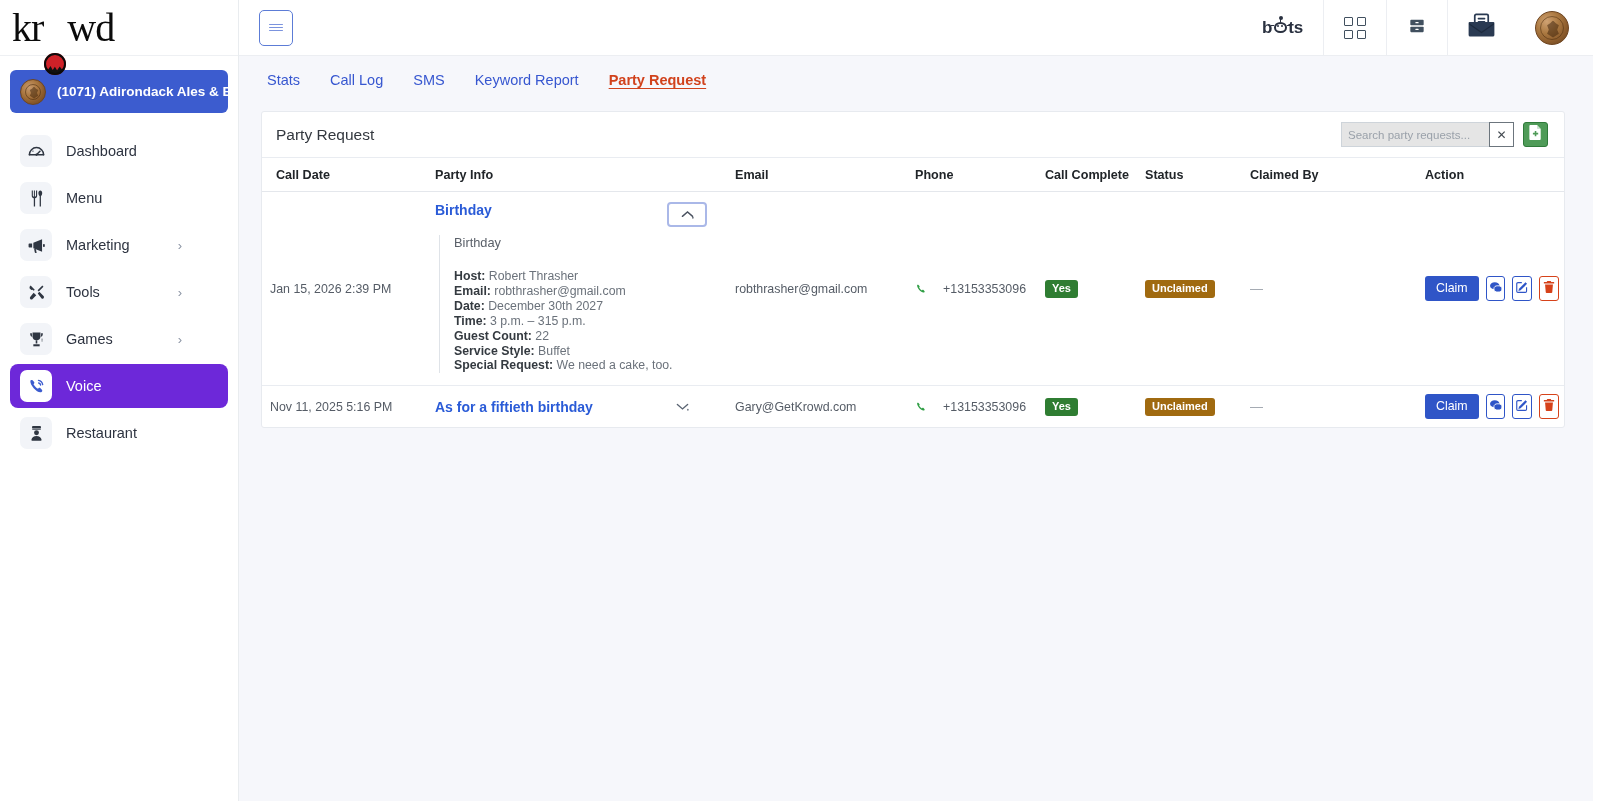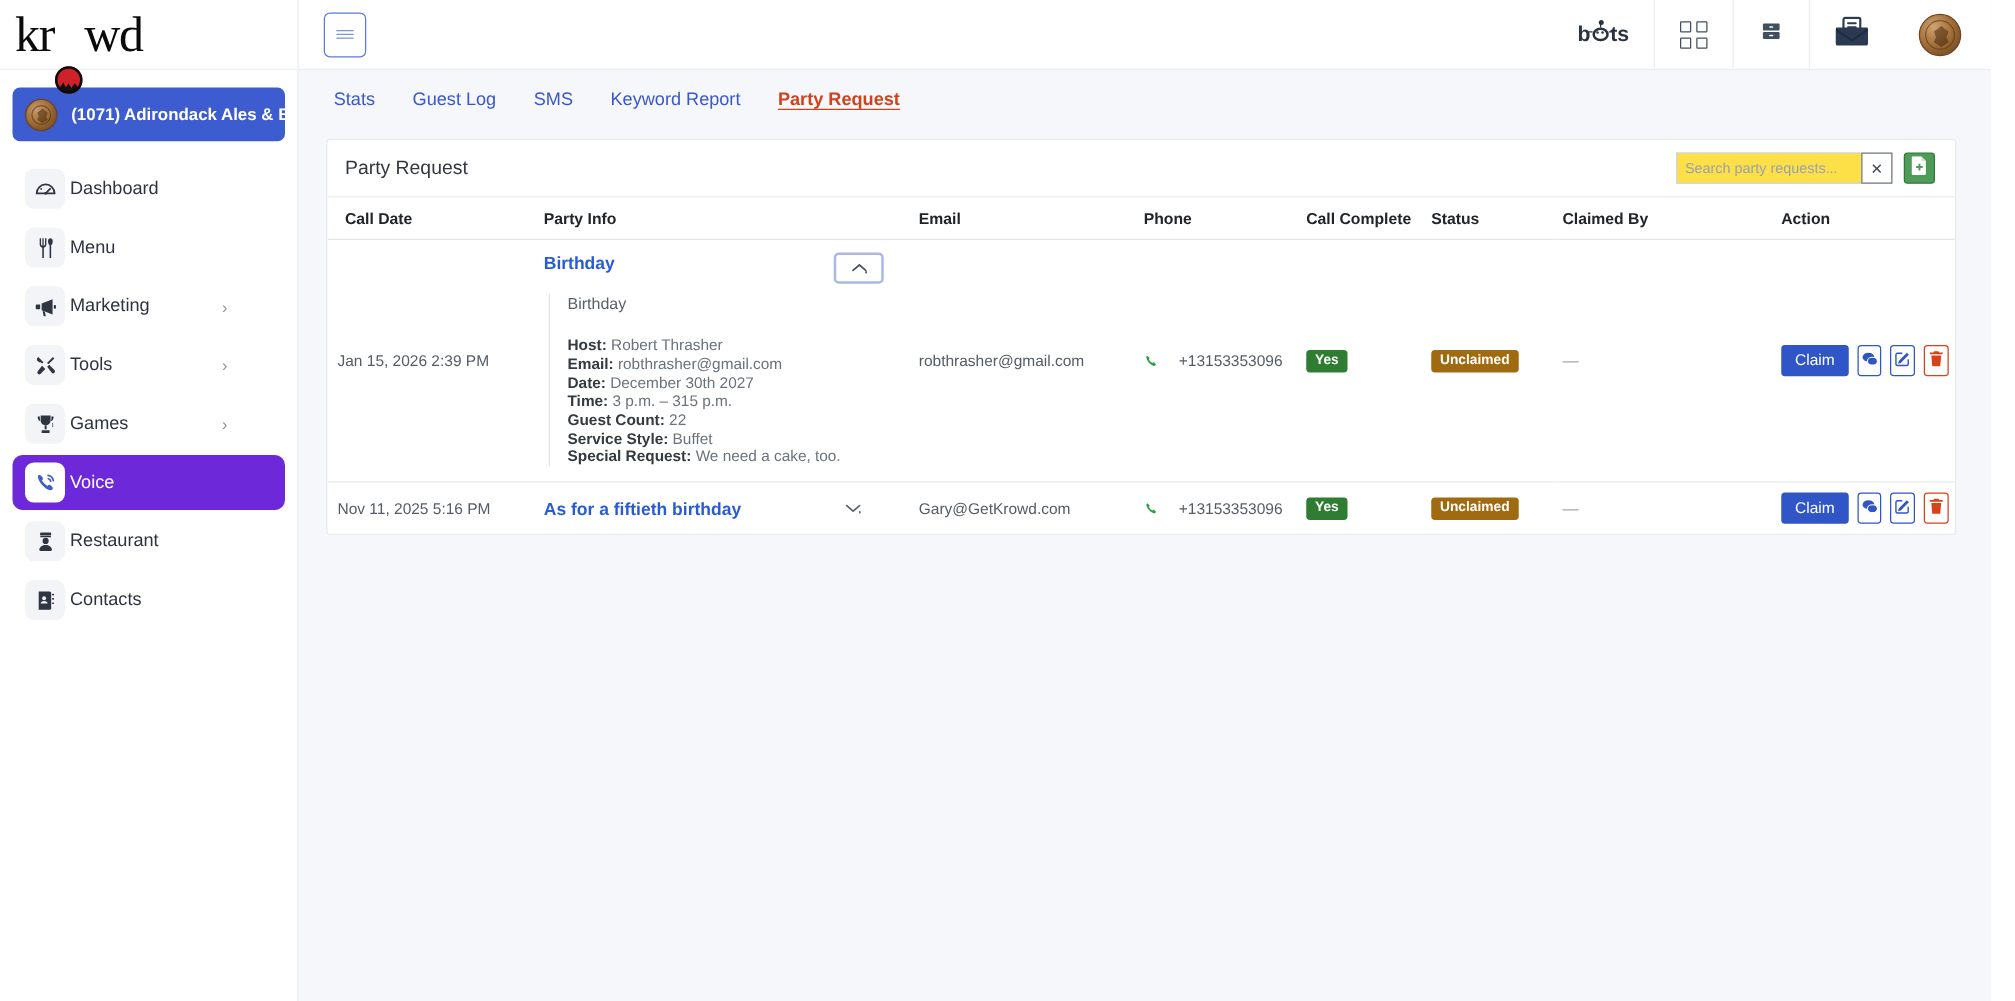--- a/index.html
+++ b/index.html
@@ -112,21 +112,21 @@
   .nav-item.active { background: #6d28d9; }
   .nav-ico {
     width: 32px; height: 32px; min-width: 32px;
     border-radius: 7px;
     background: #f2f4f8;
     display: flex; align-items: center; justify-content: center;
     color: #2f3642;
   }
   .nav-item.active .nav-ico { background: #ffffff; color: #3c5ccf; }
   .nav-label {
-    margin-left: 4px;
+    margin-left: 14px;
     font-size: 14.5px;
     color: #2d3340;
     white-space: nowrap;
   }
   .nav-item.active .nav-label { color: #fff; font-weight: 500; }
   .nav-caret {
     position: absolute; right: 46px;
     color: #8a93a3; font-size: 13px; line-height: 1;
   }
 
@@ -261,21 +261,21 @@
   }
   .card-title { font-size: 15.5px; color: #33383f; }
   .card-head-right { margin-left: auto; display: flex; align-items: center; }
   .search-wrap { display: flex; align-items: stretch; }
   .search-input {
     width: 148px; height: 25px;
     border: 1px solid #ced4da; border-right: none;
     font-size: 11.5px; color: #6c757d;
     padding: 0 6px;
     outline: none;
-    background: #fde047;
+    background: #e5e5e5;
     font-family: "Liberation Sans", sans-serif;
   }
   .search-input::placeholder { color: #9aa1aa; }
   .search-clear {
     width: 25px; height: 25px;
     border: 1px solid #6c757d;
     background: #fff;
     display: flex; align-items: center; justify-content: center;
     font-size: 12px; color: #41484f; cursor: pointer;
     line-height: 1;
@@ -487,33 +487,20 @@
           <svg width="19" height="19" viewBox="0 0 24 24" fill="currentColor">
             <path d="M6.6 5.6h10.8v1.6H6.6z"></path>
             <path d="M7.4 2.6h9.2c.6 0 1 .4 1 1v1.4H6.4V3.6c0-.6.4-1 1-1z"></path>
             <circle cx="12" cy="11" r="3.1"></circle>
             <path d="M12 15.2c3.4 0 6 1.9 6.4 4.6.1.8-.5 1.5-1.3 1.5H6.9c-.8 0-1.4-.7-1.3-1.5.4-2.7 3-4.6 6.4-4.6z"></path>
           </svg>
         </span>
         <span class="nav-label">Restaurant</span>
       </div>
 
-      <div class="nav-item">
-        <span class="nav-ico">
-          <svg width="19" height="19" viewBox="0 0 24 24" fill="currentColor">
-            <path d="M5 2.8h11a1.6 1.6 0 0 1 1.6 1.6v15.2A1.6 1.6 0 0 1 16 21.2H5V2.8z"></path>
-            <rect x="18.4" y="5" width="2.2" height="1.7" rx=".8"></rect>
-            <rect x="18.4" y="9.4" width="2.2" height="1.7" rx=".8"></rect>
-            <rect x="18.4" y="13.8" width="2.2" height="1.7" rx=".8"></rect>
-            <circle cx="10.5" cy="9.6" r="2" fill="#f2f4f8"></circle>
-            <path d="M10.5 12.4c2 0 3.4 1.1 3.6 2.6H6.9c.2-1.5 1.6-2.6 3.6-2.6z" fill="#f2f4f8"></path>
-          </svg>
-        </span>
-        <span class="nav-label">Contacts</span>
-      </div>
 
 
     </nav>
   </aside>
 
   <section class="main">
 
     <div class="topbar">
       <div class="hamburger">
         <div>
@@ -572,21 +559,21 @@
         </div>
 
         <div class="tb-cell noborder" style="padding-right:8px;">
           <span class="avatar-top"></span>
         </div>
       </div>
     </div>
 
     <div class="tabstrip">
       <span class="tab">Stats</span>
-      <span class="tab">Guest Log</span>
+      <span class="tab">Call Log</span>
       <span class="tab">SMS</span>
       <span class="tab">Keyword Report</span>
       <span class="tab active">Party Request</span>
     </div>
 
     <div class="card">
 
       <div class="card-head">
         <div class="card-title">Party Request</div>
         <div class="card-head-right">

